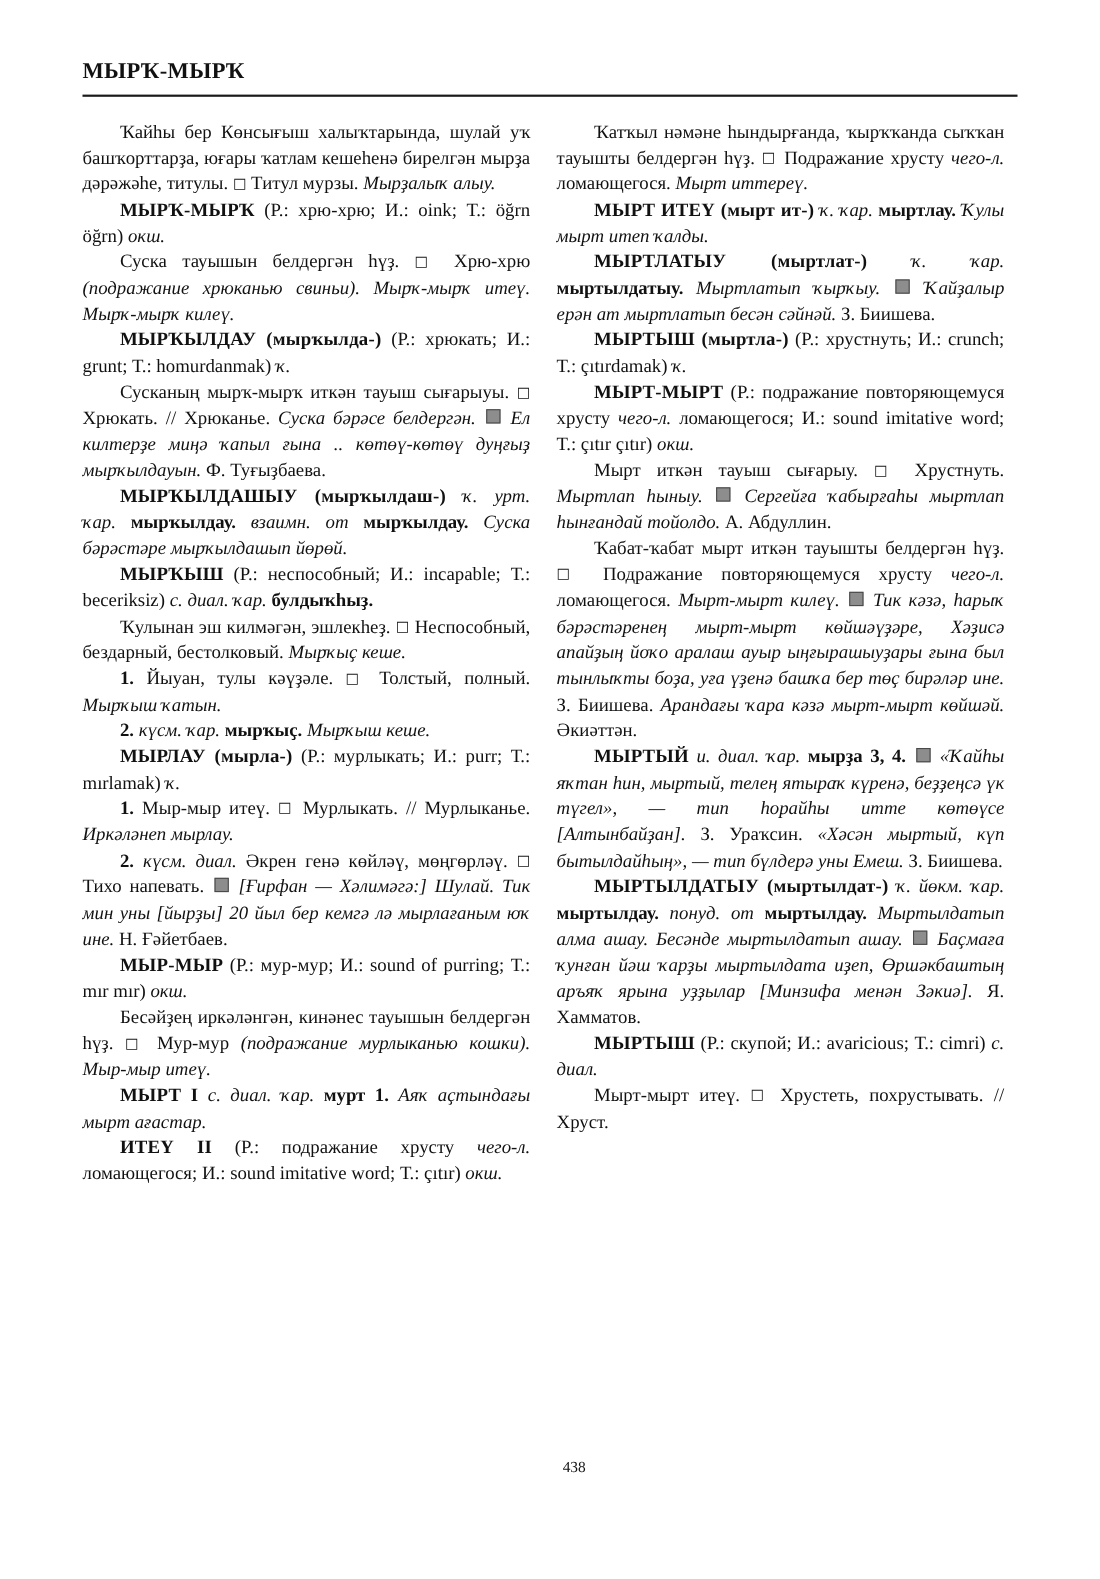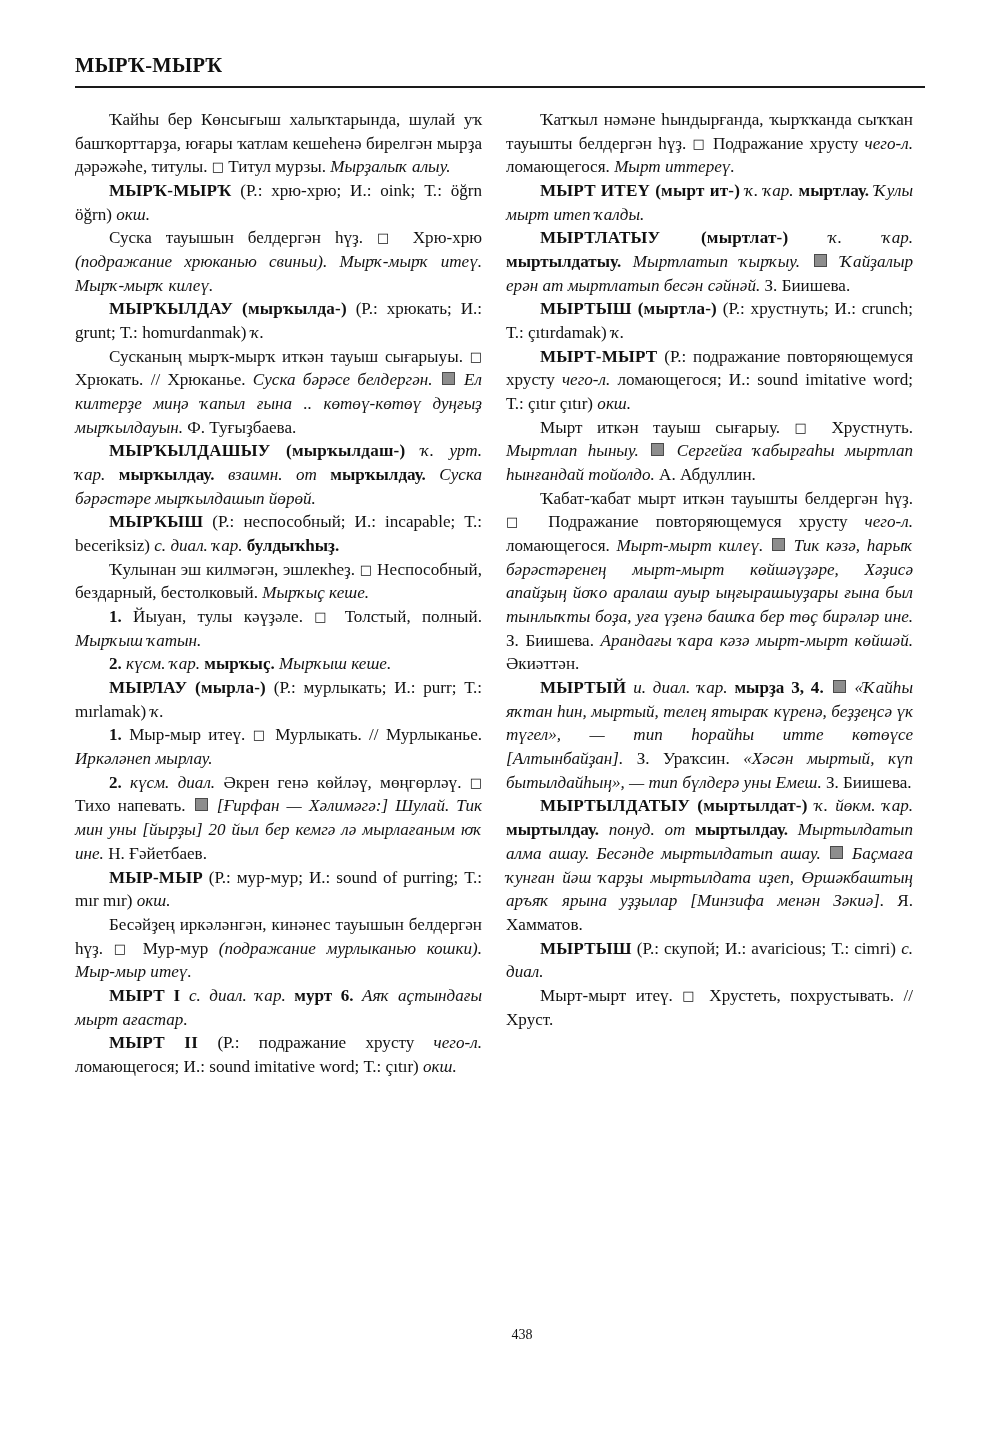--- a/index.html
+++ b/index.html
@@ -129,22 +129,22 @@
         <p id="l6"><b class="hw">МЫРҠЫЛДАШЫУ (мырҡылдаш-)</b><i class="it"> ҡ. урт. ҡар. </i><b class="bold">мырҡылдау.</b><i class="it"> взаимн. от </i><b class="bold">мырҡылдау.</b><i class="it"> Суска бәрәстәре мырҡылдашып йөрөй.</i></p>
         <p id="l7"><b class="hw">МЫРҠЫШ</b><span class="rom"> (Р.: неспособный; И.: incapable; Т.: beceriksiz) </span><i class="it">с. диал. ҡар. </i><b class="bold">булдыҡһыҙ.</b></p>
         <p id="l8"><span class="rom">Ҡулынан эш килмәгән, эшлекһеҙ. </span><span class="sq">□</span><span class="rom"> Неспособный, бездарный, бестолковый. </span><i class="it">Мырҡыҫ кеше.</i></p>
         <p id="l10"><b class="bold">1.</b><span class="rom"> Йыуан, тулы кәүҙәле. </span><span class="sq">□</span><span class="rom"> Толстый, полный. </span><i class="it">Мырҡыш ҡатын.</i></p>
         <p id="l11"><b class="bold">2.</b><i class="it"> күсм. ҡар. </i><b class="bold">мырҡыҫ.</b><i class="it"> Мырҡыш кеше.</i></p>
         <p id="l12"><b class="hw">МЫРЛАУ (мырла-)</b><span class="rom"> (Р.: мурлыкать; И.: purr; Т.: mırlamak) </span><i class="it">ҡ.</i></p>
         <p id="l13"><b class="bold">1.</b><span class="rom"> Мыр-мыр итеү. </span><span class="sq">□</span><span class="rom"> Мурлыкать. // Мурлыканье. </span><i class="it">Иркәләнеп мырлау.</i></p>
         <p id="l14"><b class="bold">2.</b><i class="it"> күсм. диал. </i><span class="rom">Әкрен генә көйләү, мөңгөрләү. </span><span class="sq">□</span><span class="rom"> Тихо напевать. </span><span class="fsq"></span><i class="it"> [Ғирфан — Хәлимәгә:] Шулай. Тик мин уны [йырҙы] 20 йыл бер кемгә лә мырлағаным юҡ ине.</i><span class="rom"> Н. Ғәйетбаев.</span></p>
         <p id="l15"><b class="hw">МЫР-МЫР</b><span class="rom"> (Р.: мур-мур; И.: sound of purring; Т.: mır mır) </span><i class="it">окш.</i></p>
         <p id="l16"><span class="rom">Бесәйҙең иркәләнгән, кинәнес тауышын белдергән һүҙ. </span><span class="sq">□</span><span class="rom"> Мур-мур </span><i class="it">(подражание мурлыканью кошки). Мыр-мыр итеү.</i></p>
-        <p id="l17"><b class="hw">МЫРТ I</b><i class="it"> с. диал. ҡар. </i><b class="bold">мурт 6.</b><i class="it"> Аяҡ аҫтындағы мырт ағастар.</i></p>
-        <p id="l18"><b class="hw">МЫРТ II</b><span class="rom"> (Р.: подражание хрусту </span><i class="it">чего-л.</i><span class="rom"> ломающегося; И.: sound imitative word; Т.: çıtır) </span><i class="it">окш.</i></p>
+        <p id="l17"><b class="hw">МЫРТ I</b><i class="it"> с. диал. ҡар. </i><b class="bold">мурт 1.</b><i class="it"> Аяҡ аҫтындағы мырт ағастар.</i></p>
+        <p id="l18"><b class="hw">ИТЕҮ II</b><span class="rom"> (Р.: подражание хрусту </span><i class="it">чего-л.</i><span class="rom"> ломающегося; И.: sound imitative word; Т.: çıtır) </span><i class="it">окш.</i></p>
       </div>
     <div class="col" id="col-right">
         <p id="r1"><span class="rom">Ҡатҡыл нәмәне һындырғанда, ҡырҡҡанда сыҡҡан тауышты белдергән һүҙ. </span><span class="sq">□</span><span class="rom"> Подражание хрусту </span><i class="it">чего-л.</i><span class="rom"> ломающегося. </span><i class="it">Мырт иттереү.</i></p>
         <p id="r2"><b class="hw">МЫРТ ИТЕҮ (мырт ит-)</b><i class="it"> ҡ. ҡар. </i><b class="bold">мыртлау.</b><i class="it"> Ҡулы мырт итеп ҡалды.</i></p>
         <p id="r3"><b class="hw">МЫРТЛАТЫУ (мыртлат-)</b><i class="it"> ҡ. ҡар. </i><b class="bold">мыртылдатыу.</b><i class="it"> Мыртлатып ҡырҡыу.</i><span class="rom"> </span><span class="fsq"></span><i class="it"> Ҡайҙалыр ерән ат мыртлатып бесән сәйнәй.</i><span class="rom"> З. Биишева.</span></p>
         <p id="r4"><b class="hw">МЫРТЫШ (мыртла-)</b><span class="rom"> (Р.: хрустнуть; И.: crunch; Т.: çıtırdamak) </span><i class="it">ҡ.</i></p>
         <p id="r6"><b class="hw">МЫРТ-МЫРТ</b><span class="rom"> (Р.: подражание повторяющемуся хрусту </span><i class="it">чего-л.</i><span class="rom"> ломающегося; И.: sound imitative word; Т.: çıtır çıtır) </span><i class="it">окш.</i></p>
         <p id="r5"><span class="rom">Мырт иткән тауыш сығарыу. </span><span class="sq">□</span><span class="rom"> Хрустнуть. </span><i class="it">Мыртлап һыныу.</i><span class="rom"> </span><span class="fsq"></span><i class="it"> Сергейға ҡабырғаһы мыртлап һынғандай тойолдо.</i><span class="rom"> А. Абдуллин.</span></p>
         <p id="r7"><span class="rom">Ҡабат-ҡабат мырт иткән тауышты белдергән һүҙ. </span><span class="sq">□</span><span class="rom"> Подражание повторяющемуся хрусту </span><i class="it">чего-л.</i><span class="rom"> ломающегося. </span><i class="it">Мырт-мырт килеү.</i><span class="rom"> </span><span class="fsq"></span><i class="it"> Тик кәзә, һарыҡ бәрәстәренең мырт-мырт көйшәүҙәре, Хәҙисә апайҙың йоҡо аралаш ауыр ыңғырашыуҙары ғына был тынлыҡты боҙа, уға үҙенә башҡа бер төҫ бирәләр ине.</i><span class="rom"> З. Биишева. </span><i class="it">Арандағы ҡара кәзә мырт-мырт көйшәй.</i><span class="rom"> Әкиәттән.</span></p>
         <p id="r8"><b class="hw">МЫРТЫЙ</b><i class="it"> и. диал. ҡар. </i><b class="bold">мырҙа 3, 4.</b><span class="rom"> </span><span class="fsq"></span><i class="it"> «Ҡайһы яҡтан һин, мыртый, телең ятыраҡ күренә, беҙҙеңсә үк түгел», — тип һорайһы итте көтөүсе [Алтынбайҙан].</i><span class="rom"> З. Ураҡсин. </span><i class="it">«Хәсән мыртый, күп бытылдайһың», — тип бүлдерә уны Емеш.</i><span class="rom"> З. Биишева.</span></p>

